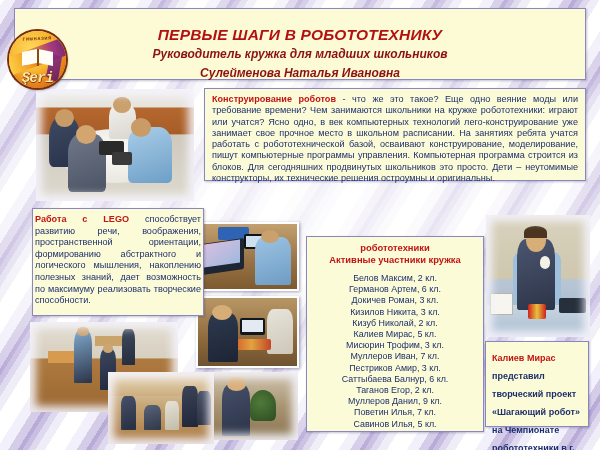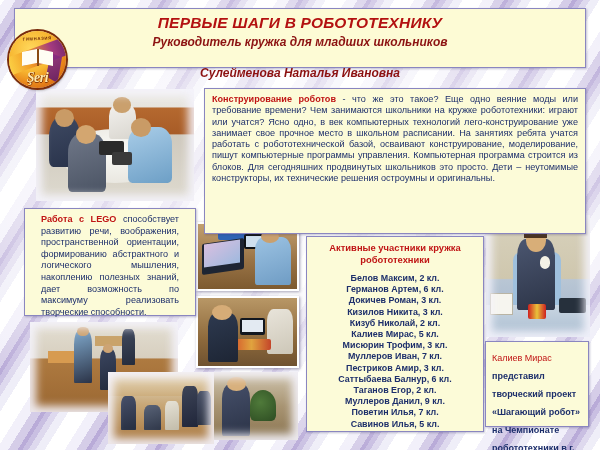--- a/index.html
+++ b/index.html
@@ -46,23 +46,23 @@
     position: absolute;
     background: #fcfbd8;
     border: 1px solid #8a86c0;
     box-shadow: 1px 1px 2px rgba(60,55,110,0.30);
     z-index: 6;
   }
 
   
   #header {
     left: 14px; top: 8px;
-    width: 572px; height: 60px;
+    width: 572px; height: 72px;
     background: #fdfbd5;
-    padding-top: 4px;
+    padding-top: 16px;
     text-align: center;
   }
   #header .ttl {
     color: #b31111;
     font-weight: bold;
     font-style: italic;
     font-size: 15.5px;
     letter-spacing: .2px;
     line-height: 20px;
     white-space: nowrap;
@@ -75,21 +75,20 @@
     line-height: 19px;
     white-space: nowrap;
   }
   #header .sub2 {
     color: #8c1212;
     font-weight: bold;
     font-style: italic;
     font-size: 12px;
     line-height: 19px;
     white-space: nowrap;
-    margin-top: 12px;
   }
 
   
   #emblem {
     position: absolute;
     left: 9px; top: 31px;
     width: 57px; height: 57px;
     border-radius: 50%;
     z-index: 30;
     background:
@@ -116,21 +115,21 @@
   #emblem .spine {
     position: absolute;
     left: 28px; top: 18px;
     width: 1.5px; height: 17px;
     background: #8a4a10;
   }
   #emblem .word {
     position: absolute;
     left: 0; right: 0; bottom: 2px;
     text-align: center;
-    font-family: Liberation Serif, serif;
+    font-family: Liberation Mono, monospace;
     font-weight: bold;
     font-style: italic;
     font-size: 14px;
     color: #ffe9a8;
     text-shadow: 0 1px 0 #8a3a08, 1px 0 0 #8a3a08;
     letter-spacing: -0.5px;
   }
   #emblem .arc {
     position: absolute;
     left: 6px; top: 5px;
@@ -147,38 +146,38 @@
     right: 4px; top: 22px;
     width: 16px; height: 30px;
     background: linear-gradient(160deg,#8e2e86 0%, #5c1a66 100%);
     clip-path: polygon(30% 0%, 100% 14%, 72% 100%, 0% 78%);
     opacity: .9;
   }
 
   
   #intro {
     left: 204px; top: 88px;
-    width: 382px; height: 146px;
+    width: 382px; height: 93px;
     padding: 5px 7px 4px 7px;
   }
   #intro p {
     margin: 0;
     font-size: 9.1px;
     line-height: 11.3px;
     color: #1d2f6b;
     text-align: justify;
     text-align-last: left;
   }
   #intro p b { color: #c01515; }
 
   
   #lego {
-    left: 24px; top: 208px;
+    left: 32px; top: 208px;
     width: 172px; height: 108px;
-    padding: 5px 16px;
+    padding: 5px 2px;
   }
   #lego p {
     margin: 0;
     font-size: 9.1px;
     line-height: 11.6px;
     color: #1d2f6b;
     text-align: justify;
     text-align-last: left;
   }
   #lego p b { color: #c01515; }
@@ -192,35 +191,35 @@
   }
   #participants .ph {
     color: #c01515;
     font-weight: bold;
     font-size: 9.4px;
     line-height: 12px;
     margin-bottom: 7px;
   }
   #participants .pname {
     color: #1d2f6b;
-    font-weight: bold;
+    font-weight: normal;
     font-size: 8.9px;
     line-height: 11.2px;
     white-space: nowrap;
   }
 
   
   #kaliev {
     left: 485px; top: 341px;
     width: 104px; height: 86px;
     padding: 5px 5px 4px 6px;
   }
   #kaliev .kname {
     color: #c01515;
-    font-weight: normal;
+    font-weight: bold;
     font-size: 9px;
     line-height: 11.2px;
     text-align: center;
   }
   #kaliev .ktxt {
     color: #1d2f6b;
     font-weight: bold;
     font-size: 9px;
     line-height: 11.2px;
   }
@@ -421,22 +420,22 @@
   <div class="panel" id="intro">
     <p><b>Конструирование роботов</b><span> - что же это такое? Еще одно веяние моды или требование времени? Чем занимаются школьники на кружке  робототехники: играют или учатся? Ясно одно, в век компьютерных технологий лего-конструирование  уже занимает свое прочное место в школьном расписании. На  занятиях ребята учатся работать с робототехнической базой,  осваивают конструирование,  моделирование,  пишут  компьютерные  программы управления. Компьютерная программа строится из блоков. Для сегодняшних продвинутых школьников это просто. Дети – неутомимые конструкторы, их технические решения остроумны и оригинальны.</span></p>
   </div>
 
   <div class="panel" id="lego">
     <p><b>Работа с LEGO</b><span> способствует развитию речи, воображения, пространственной ориентации, формированию абстрактного и логического мышления, накоплению полезных знаний, дает возможность по максимуму реализовать творческие способности.</span></p>
   </div>
 
   <div class="panel" id="participants">
     <div class="ph">
+      <div>робототехники</div>
       <div>Активные участники кружка</div>
-      <div>робототехники</div>
     </div>
     <div id="participants-list">
         <div class="pname">Белов Максим, 2 кл.</div>
         <div class="pname">Германов Артем, 6 кл.</div>
         <div class="pname">Докичев Роман, 3 кл.</div>
         <div class="pname">Кизилов Никита, 3 кл.</div>
         <div class="pname">Кизуб Николай, 2 кл.</div>
         <div class="pname">Калиев Мирас, 5 кл.</div>
         <div class="pname">Мисюрин Трофим, 3 кл.</div>
         <div class="pname">Муллеров Иван, 7 кл.</div>

